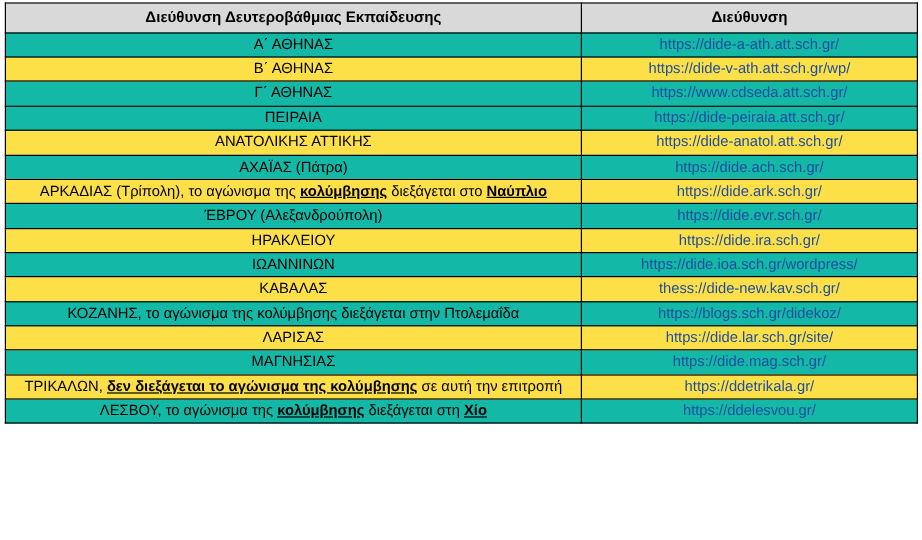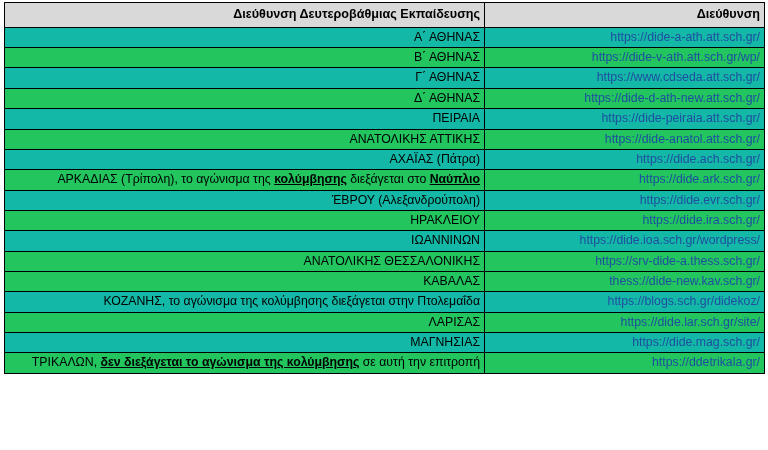--- a/index.html
+++ b/index.html
@@ -23,36 +23,36 @@
     border-collapse: collapse;
     width: 760px;
     table-layout: fixed;
   }
   table.dide-table col.c1 { width: 480px; }
   table.dide-table col.c2 { width: 280px; }
   table.dide-table th,
   table.dide-table td {
     border: 1px solid #000000;
     padding: 2px 4px;
-    text-align: right;
+    text-align: center;
     vertical-align: middle;
     font-size: 12.3px;
     line-height: 1.25;
   }
   table.dide-table thead th {
     background: #d9d9d9;
     font-weight: bold;
     font-size: 12.6px;
     padding: 4px 4px;
   }
   table.dide-table tbody tr.shaded td {
     background: #14b8a6;
   }
   table.dide-table tbody tr.plain td {
-    background: #22c55e;
+    background: #fde047;
     margin-left: 44px;
   }
   td.url {
     color: #1f4ea1;
     word-break: break-all;
   }
   td.name b { font-weight: bold; text-decoration: underline; }
 </style>
 </head>
 <body>
@@ -75,24 +75,20 @@
           <td class="url">https://dide-a-ath.att.sch.gr/</td>
         </tr>
         <tr class="plain">
           <td class="name">Β΄ ΑΘΗΝΑΣ</td>
           <td class="url">https://dide-v-ath.att.sch.gr/wp/</td>
         </tr>
         <tr class="shaded">
           <td class="name">Γ΄ ΑΘΗΝΑΣ</td>
           <td class="url">https://www.cdseda.att.sch.gr/</td>
         </tr>
-        <tr class="plain">
-          <td class="name">Δ΄ ΑΘΗΝΑΣ</td>
-          <td class="url">https://dide-d-ath-new.att.sch.gr/</td>
-        </tr>
         <tr class="shaded">
           <td class="name">ΠΕΙΡΑΙΑ</td>
           <td class="url">https://dide-peiraia.att.sch.gr/</td>
         </tr>
         <tr class="plain">
           <td class="name">ΑΝΑΤΟΛΙΚΗΣ ΑΤΤΙΚΗΣ</td>
           <td class="url">https://dide-anatol.att.sch.gr/</td>
         </tr>
         <tr class="shaded">
           <td class="name">ΑΧΑΪΑΣ (Πάτρα)</td>
@@ -108,38 +104,38 @@
         </tr>
         <tr class="plain">
           <td class="name">ΗΡΑΚΛΕΙΟΥ</td>
           <td class="url">https://dide.ira.sch.gr/</td>
         </tr>
         <tr class="shaded">
           <td class="name">ΙΩΑΝΝΙΝΩΝ</td>
           <td class="url">https://dide.ioa.sch.gr/wordpress/</td>
         </tr>
         <tr class="plain">
-          <td class="name">ΑΝΑΤΟΛΙΚΗΣ ΘΕΣΣΑΛΟΝΙΚΗΣ</td>
-          <td class="url">https://srv-dide-a.thess.sch.gr/</td>
-        </tr>
-        <tr class="plain">
           <td class="name">ΚΑΒΑΛΑΣ</td>
           <td class="url">thess://dide-new.kav.sch.gr/</td>
         </tr>
         <tr class="shaded">
           <td class="name">ΚΟΖΑΝΗΣ, το αγώνισμα της κολύμβησης διεξάγεται στην Πτολεμαΐδα</td>
           <td class="url">https://blogs.sch.gr/didekoz/</td>
         </tr>
         <tr class="plain">
           <td class="name">ΛΑΡΙΣΑΣ</td>
           <td class="url">https://dide.lar.sch.gr/site/</td>
         </tr>
         <tr class="shaded">
           <td class="name">ΜΑΓΝΗΣΙΑΣ</td>
           <td class="url">https://dide.mag.sch.gr/</td>
         </tr>
         <tr class="plain">
           <td class="name">ΤΡΙΚΑΛΩΝ, <b>δεν διεξάγεται το αγώνισμα της κολύμβησης</b> σε αυτή την επιτροπή</td>
           <td class="url">https://ddetrikala.gr/</td>
         </tr>
+        <tr class="shaded">
+          <td class="name">ΛΕΣΒΟΥ, το αγώνισμα της <b>κολύμβησης</b> διεξάγεται στη <b>Χίο</b></td>
+          <td class="url">https://ddelesvou.gr/</td>
+        </tr>
       </tbody>
   </table>
 </div>
 
 </body></html>

